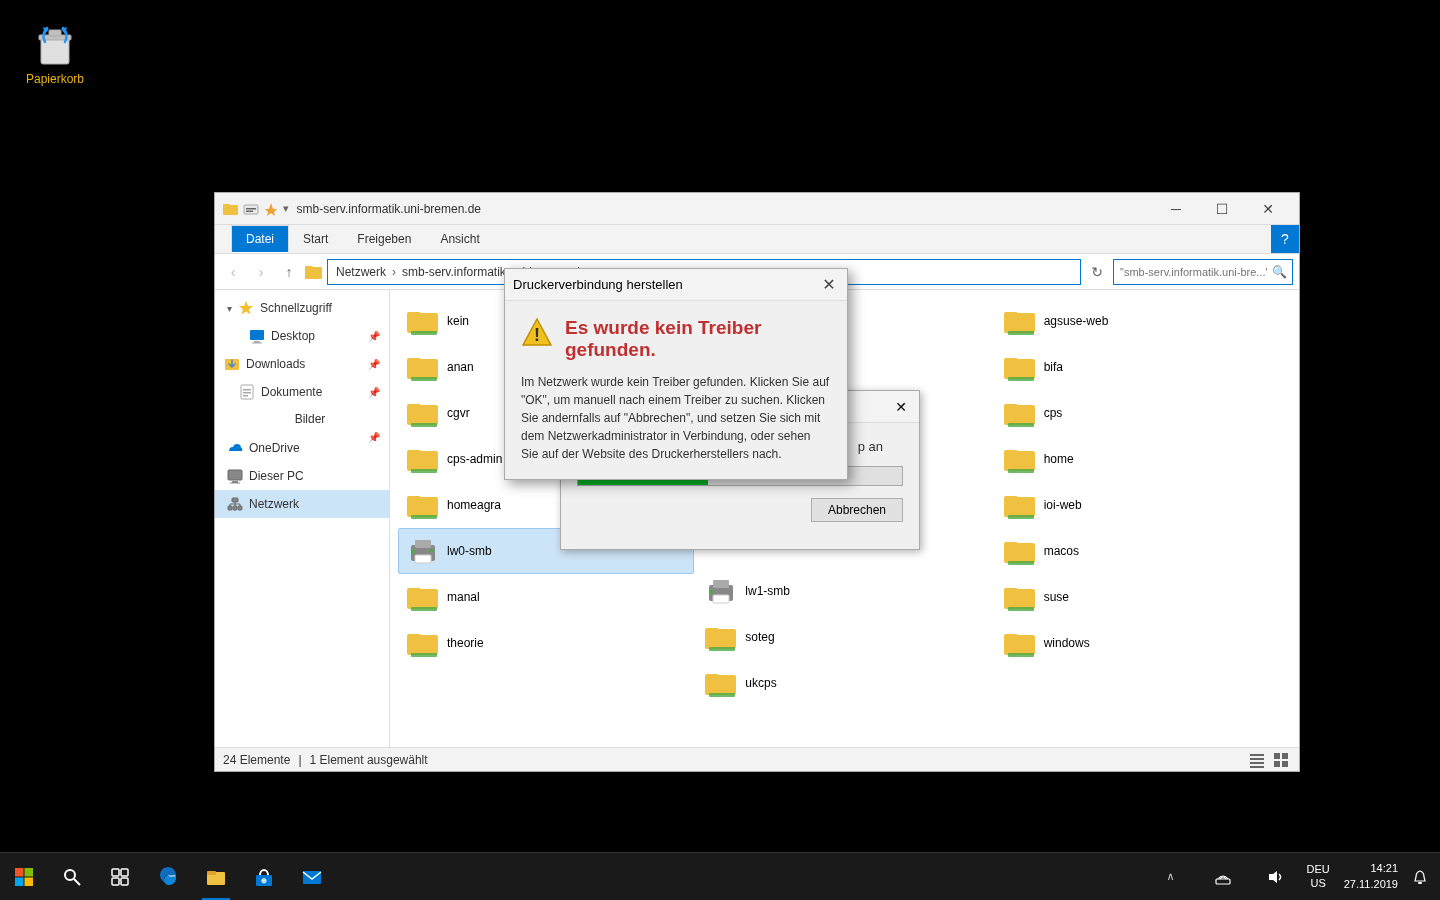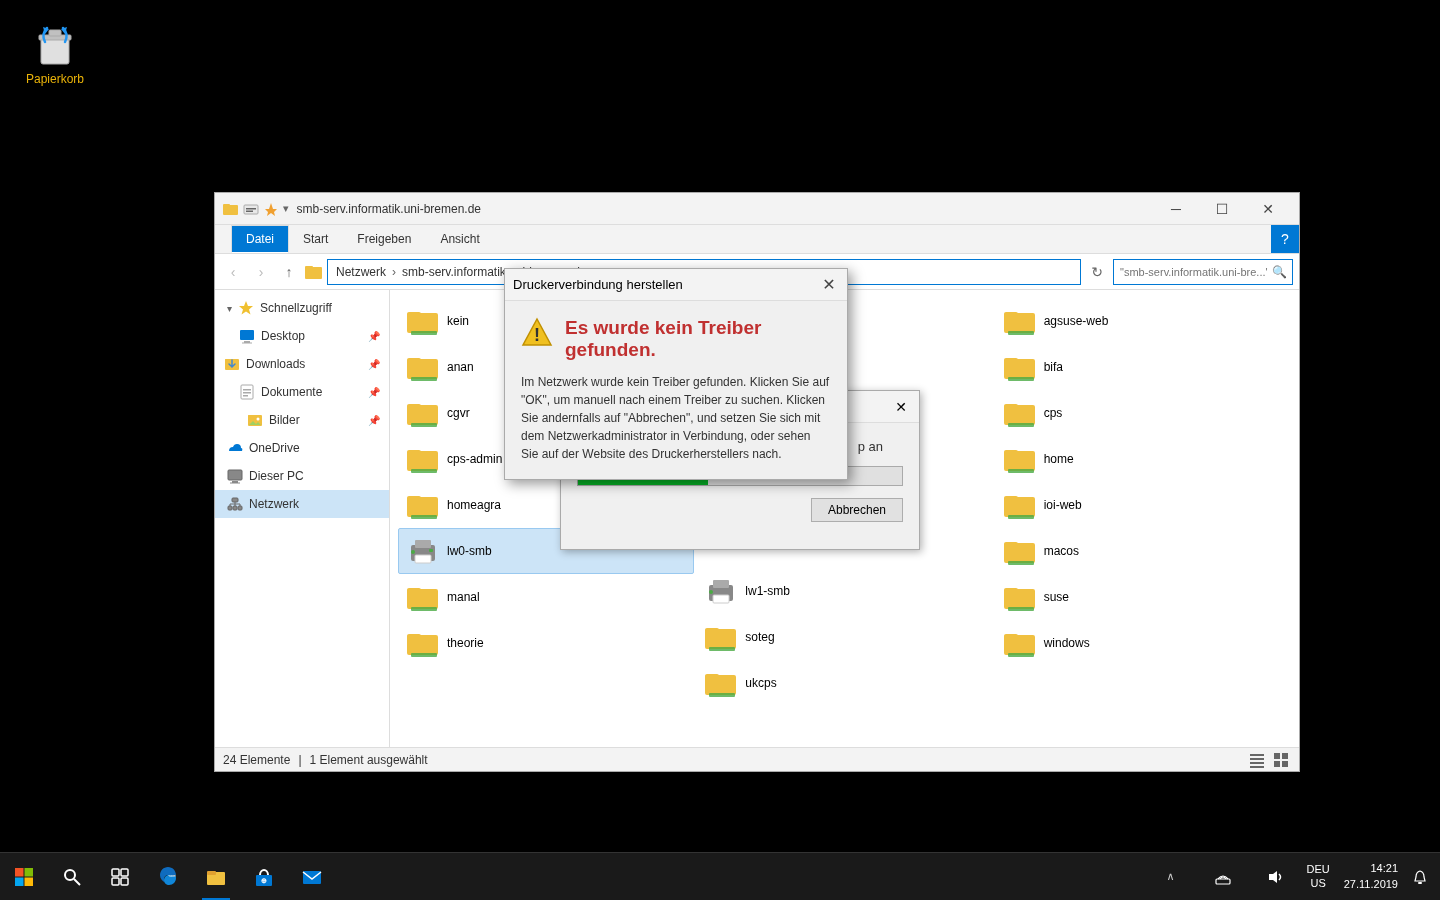--- a/index.html
+++ b/index.html
@@ -585,21 +585,21 @@
 
         <div class="sidebar-item">
           <span style="font-size:10px;color:#666;">▾</span>
 
           <svg width="16" height="16" viewBox="0 0 16 16">
             <polygon points="8,1 10,6 15,6 11,9.5 12.5,14.5 8,11.5 3.5,14.5 5,9.5 1,6 6,6" fill="#f0c030"></polygon>
           </svg>
           <span>Schnellzugriff</span>
         </div>
 
-        <div class="sidebar-item" style="padding-left:24px;">
+        <div class="sidebar-item" style="padding-left:34px;">
           <svg width="16" height="16" viewBox="0 0 16 16">
             <rect x="1" y="2" width="14" height="10" rx="1" fill="#0078d4"></rect>
             <rect x="5" y="13" width="6" height="2" fill="#aaa"></rect>
             <rect x="3" y="14.5" width="10" height="1" fill="#aaa"></rect>
           </svg>
           <span>Desktop</span>
           <span class="pin-icon">📌</span>
         </div>
 
         <div class="sidebar-item" style="padding-left:9px;">
@@ -617,21 +617,21 @@
           <svg width="16" height="16" viewBox="0 0 16 16">
             <rect x="2" y="1" width="12" height="14" rx="1" fill="#fff" stroke="#aaa"></rect>
             <rect x="4" y="5" width="8" height="1.5" fill="#aaa"></rect>
             <rect x="4" y="8" width="8" height="1.5" fill="#aaa"></rect>
             <rect x="4" y="11" width="5" height="1.5" fill="#aaa"></rect>
           </svg>
           <span>Dokumente</span>
           <span class="pin-icon">📌</span>
         </div>
 
-        <div class="sidebar-item" style="padding-left:32px;">
+        <div class="sidebar-item" style="padding-left:16px;flex-direction:column;">
           <svg width="16" height="16" viewBox="0 0 16 16">
             <rect x="1" y="3" width="14" height="11" rx="1" fill="#f0c040"></rect>
             <rect x="1" y="3" width="6" height="3" rx="1" fill="#f0c040"></rect>
             <circle cx="11" cy="7" r="1.5" fill="#fff"></circle>
             <path d="M2 13 L6 9 L9 12 L11 10 L14 13Z" fill="#a0d060"></path>
           </svg>
           <span>Bilder</span>
           <span class="pin-icon">📌</span>
         </div>
 

